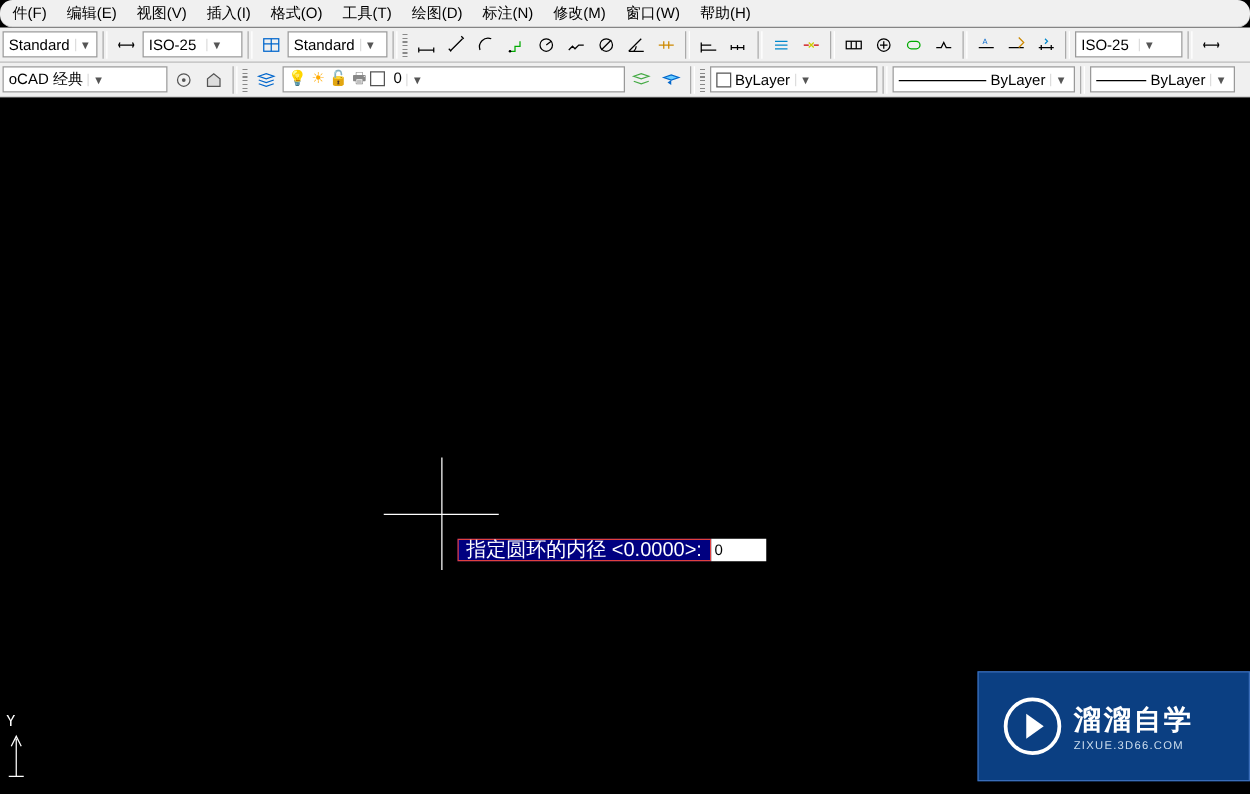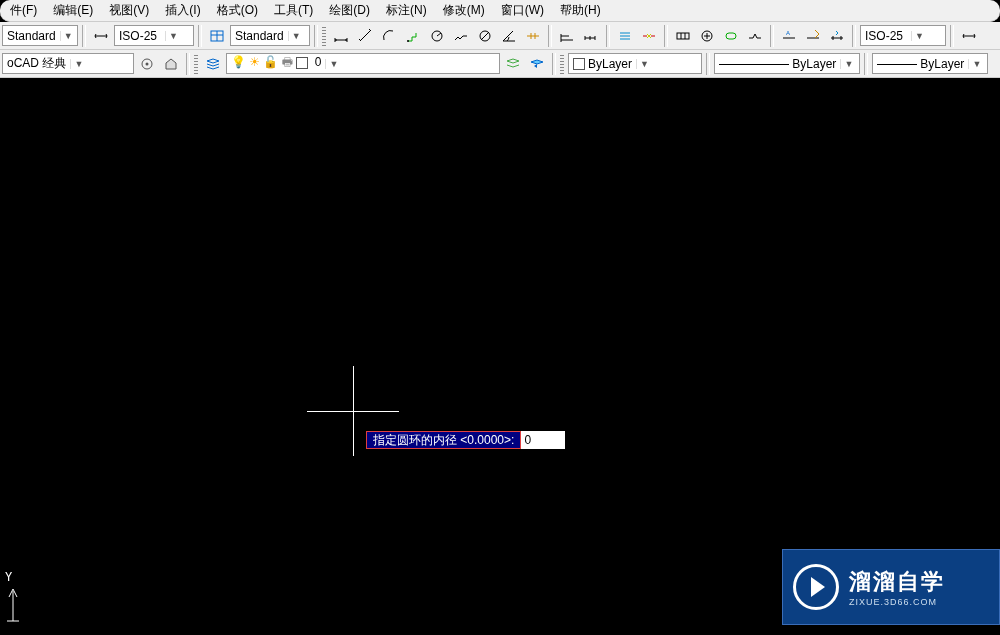--- a/index.html
+++ b/index.html
@@ -93,21 +93,21 @@
       top: 353px; left: 366px;
       display: flex;
       align-items: stretch;
       height: 18px;
     }
     .prompt-label {
       background: #000080;
       color: #fff;
       border: 1px solid #e04040;
       padding: 1px 6px;
-      font-size: 12px;
+      font-size: 16px;
       display: flex;
       align-items: center;
       white-space: nowrap;
       text-align: center;
     }
     .prompt-input {
       background: #fff;
       color: #000;
       border: none;
       width: 44px;
@@ -119,26 +119,26 @@
     .ucs {
       position: absolute;
       bottom: 6px; left: 3px;
       color: #fff;
       font-family: monospace;
     }
     .ucs svg { overflow: visible; }
     .watermark {
       position: absolute;
       right: 0; bottom: 10px;
-      width: 218px; height: 76px;
+      width: 218px; height: 88px;
       background: #0b3f82;
       border: 1px solid #3a6db8;
       display: flex;
       align-items: center;
-      padding: 6px 10px;
+      padding: 6px 20px;
       gap: 10px;
     }
     .play-circle {
       width: 46px; height: 46px;
       border: 3px solid #fff;
       border-radius: 50%;
       display: flex;
       align-items: center;
       justify-content: center;
     }

